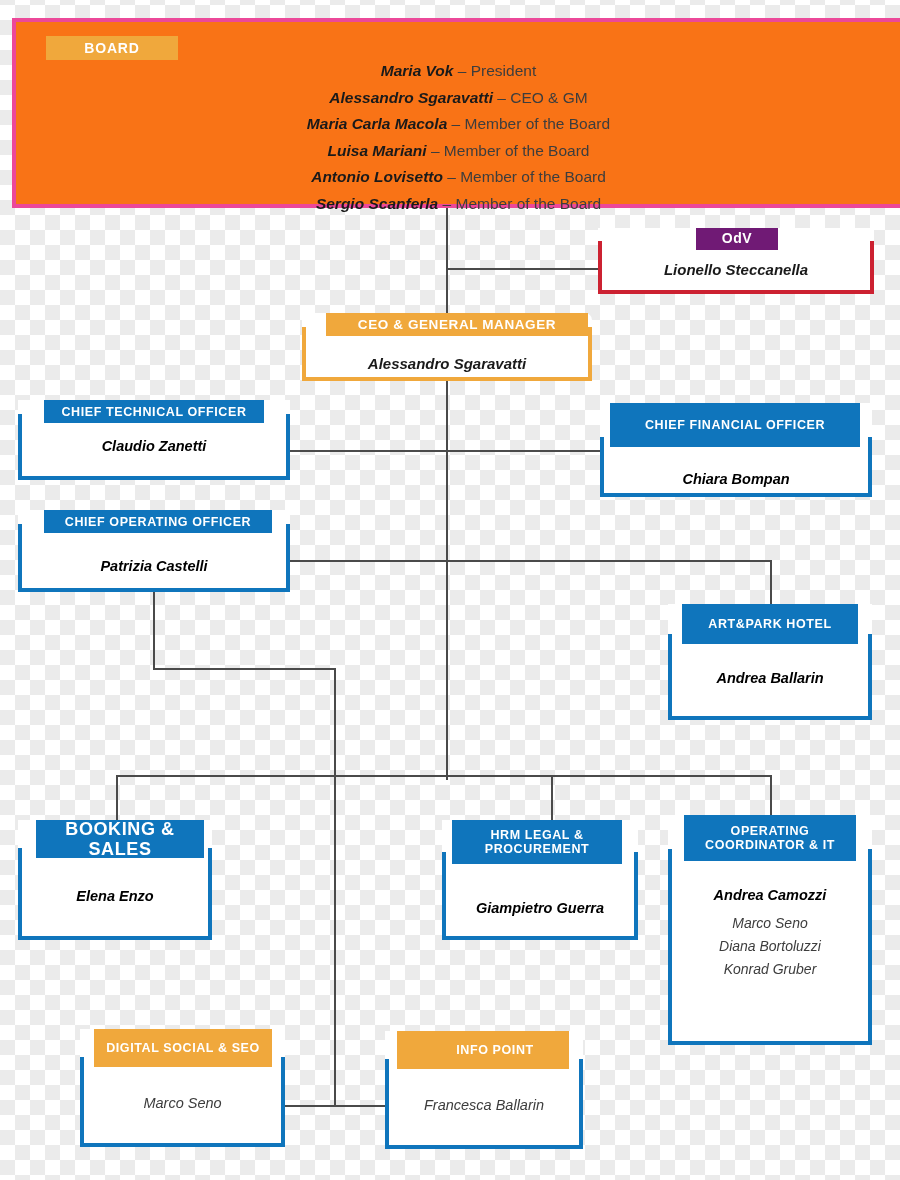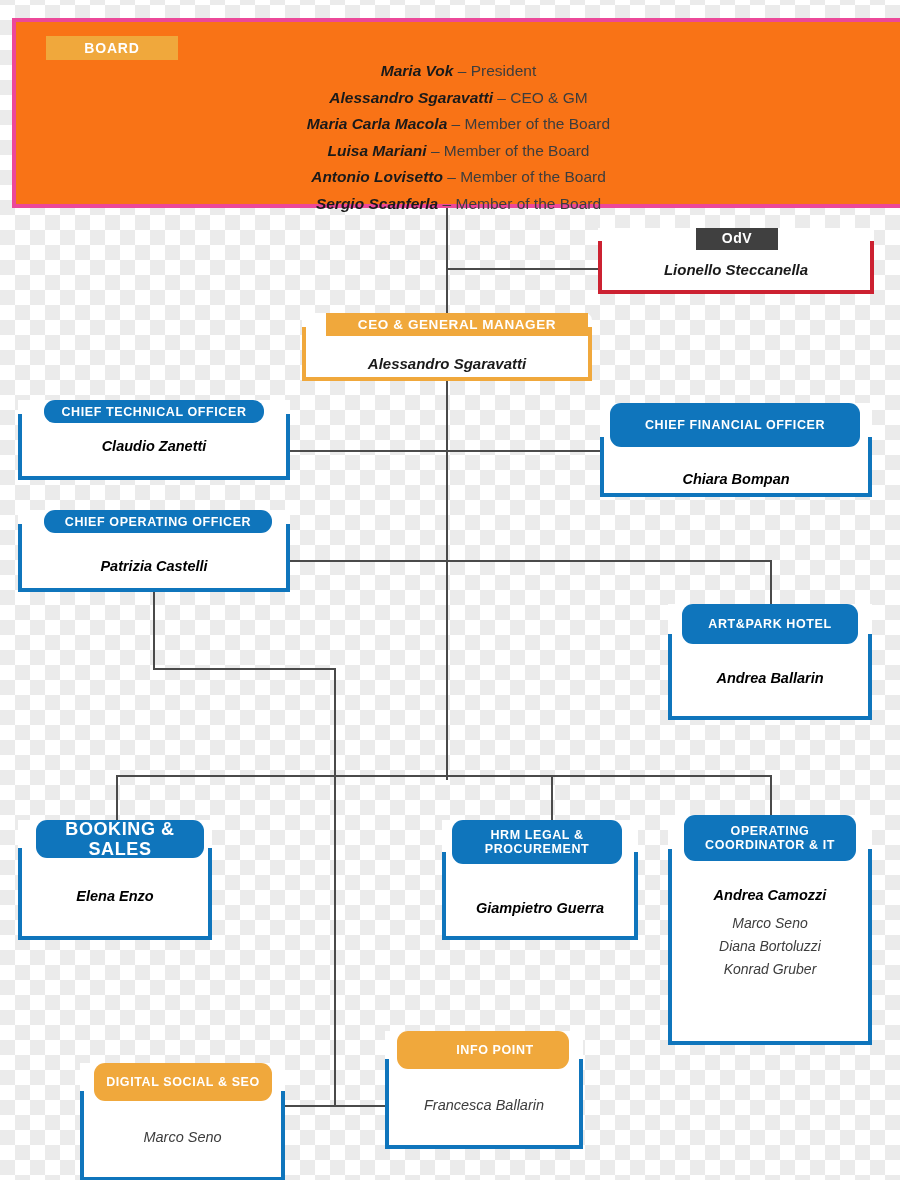--- a/index.html
+++ b/index.html
@@ -70,27 +70,27 @@
   }
   .lead.dark { color: #1a1a1a; }
   .sub {
     font-style: italic;
     color: #3d3d3d;
     font-weight: normal;
   }
 
   
   .blue .body  { border: 4px solid #0f75bc; border-top: none; }
-  .blue .banner{ background: #0f75bc; border-radius: 11px; }
+  .blue .banner{ background: #0f75bc; }
   
   .orange .body  { border: 4px solid #f0a83c; border-top: none; }
   .orange .banner{ background: #f0a83c; }
   
   .red .body  { border: 4px solid #cc2131; border-top: none; }
-  .red .banner{ background: #404040; }
+  .red .banner{ background: #701a75; }
 
   
   #board {
     position: absolute;
     left: 12px; top: 18px;
     width: 893px; height: 190px;
     border: 4px solid #ec4899;
     background: #f97316;
     box-sizing: border-box;
   }
@@ -160,21 +160,21 @@
   #hrm .banner{ left: 10px; width: 170px; height: 44px; font-size: 12.5px; }
   #hrm .body  { top: 32px; }
   #hrm .names { top: 80px; font-size: 14.5px; }
 
   #opcoord        { left: 668px; top: 815px; width: 204px; height: 230px; }
   #opcoord .banner{ left: 16px; width: 172px; height: 46px; font-size: 12.5px; }
   #opcoord .body  { top: 34px; }
   #opcoord .names { top: 72px; font-size: 14.5px; }
   #opcoord .sub-list { margin-top: 9px; font-size: 14px; line-height: 23px; }
 
-  #digital        { left: 80px;  top: 1063px; width: 205px; height: 118px; }
+  #digital        { left: 80px;  top: 1029px; width: 205px; height: 118px; }
   #digital .banner{ left: 14px; width: 178px; height: 38px; font-size: 12.5px; }
   #digital .body  { top: 28px; }
   #digital .names { top: 66px; font-size: 14.5px; }
 
   #infopoint        { left: 385px; top: 1031px; width: 198px; height: 118px; }
   #infopoint .banner{ left: 12px; width: 172px; height: 38px; font-size: 12.5px; }
   #infopoint .body  { top: 28px; }
   #infopoint .names { top: 66px; font-size: 14.5px; }
 </style>
 </head>

